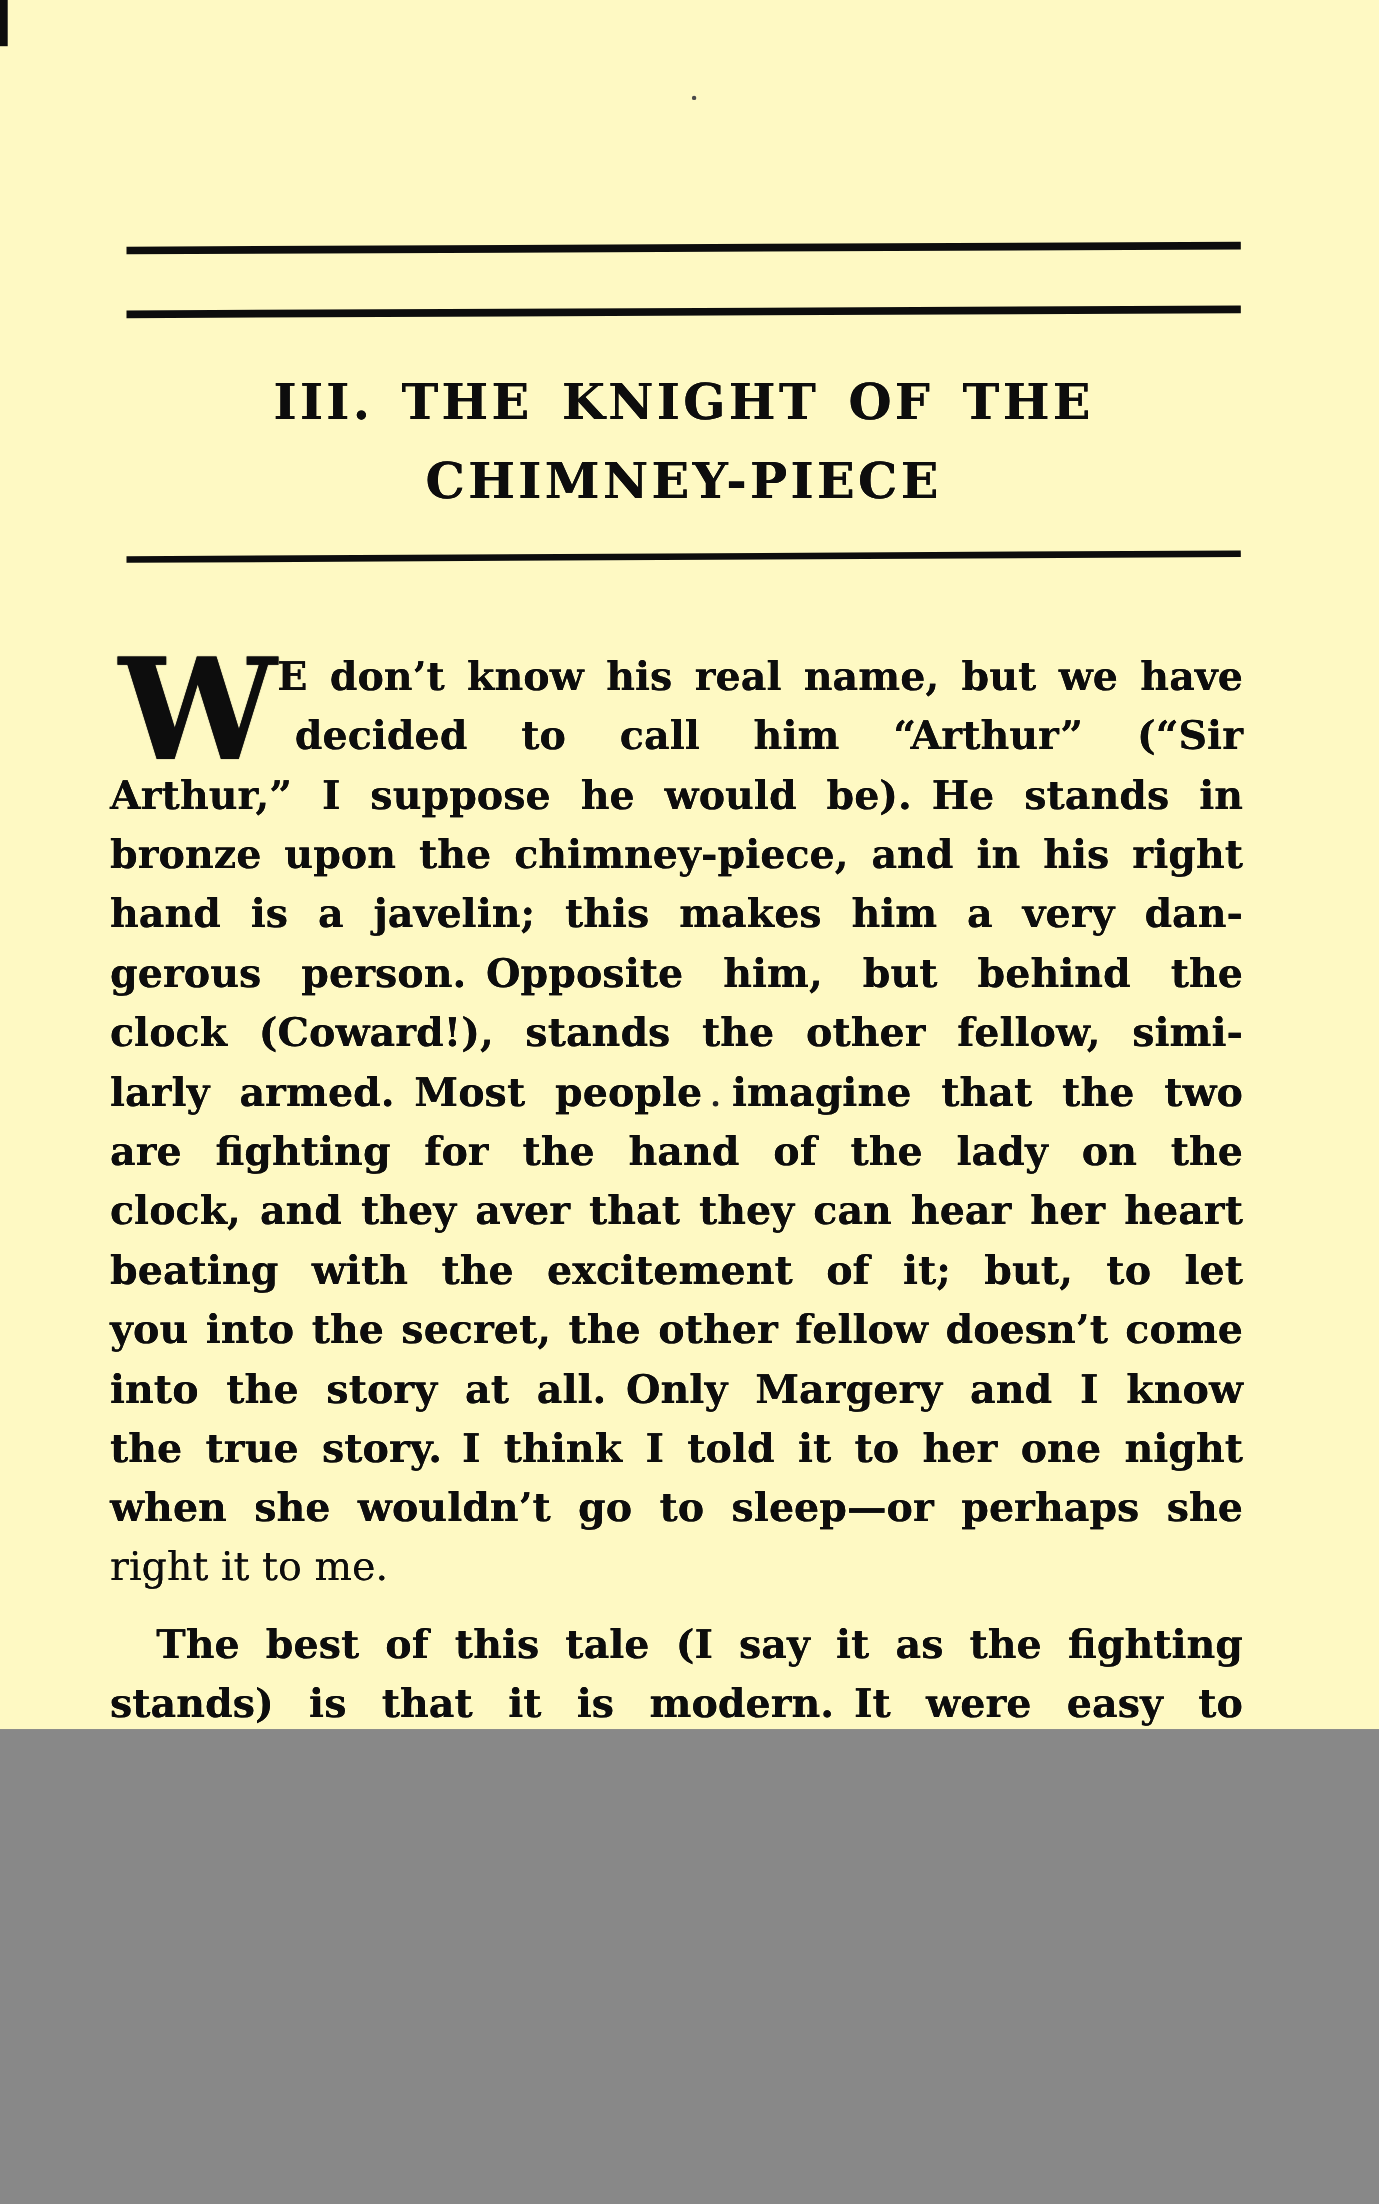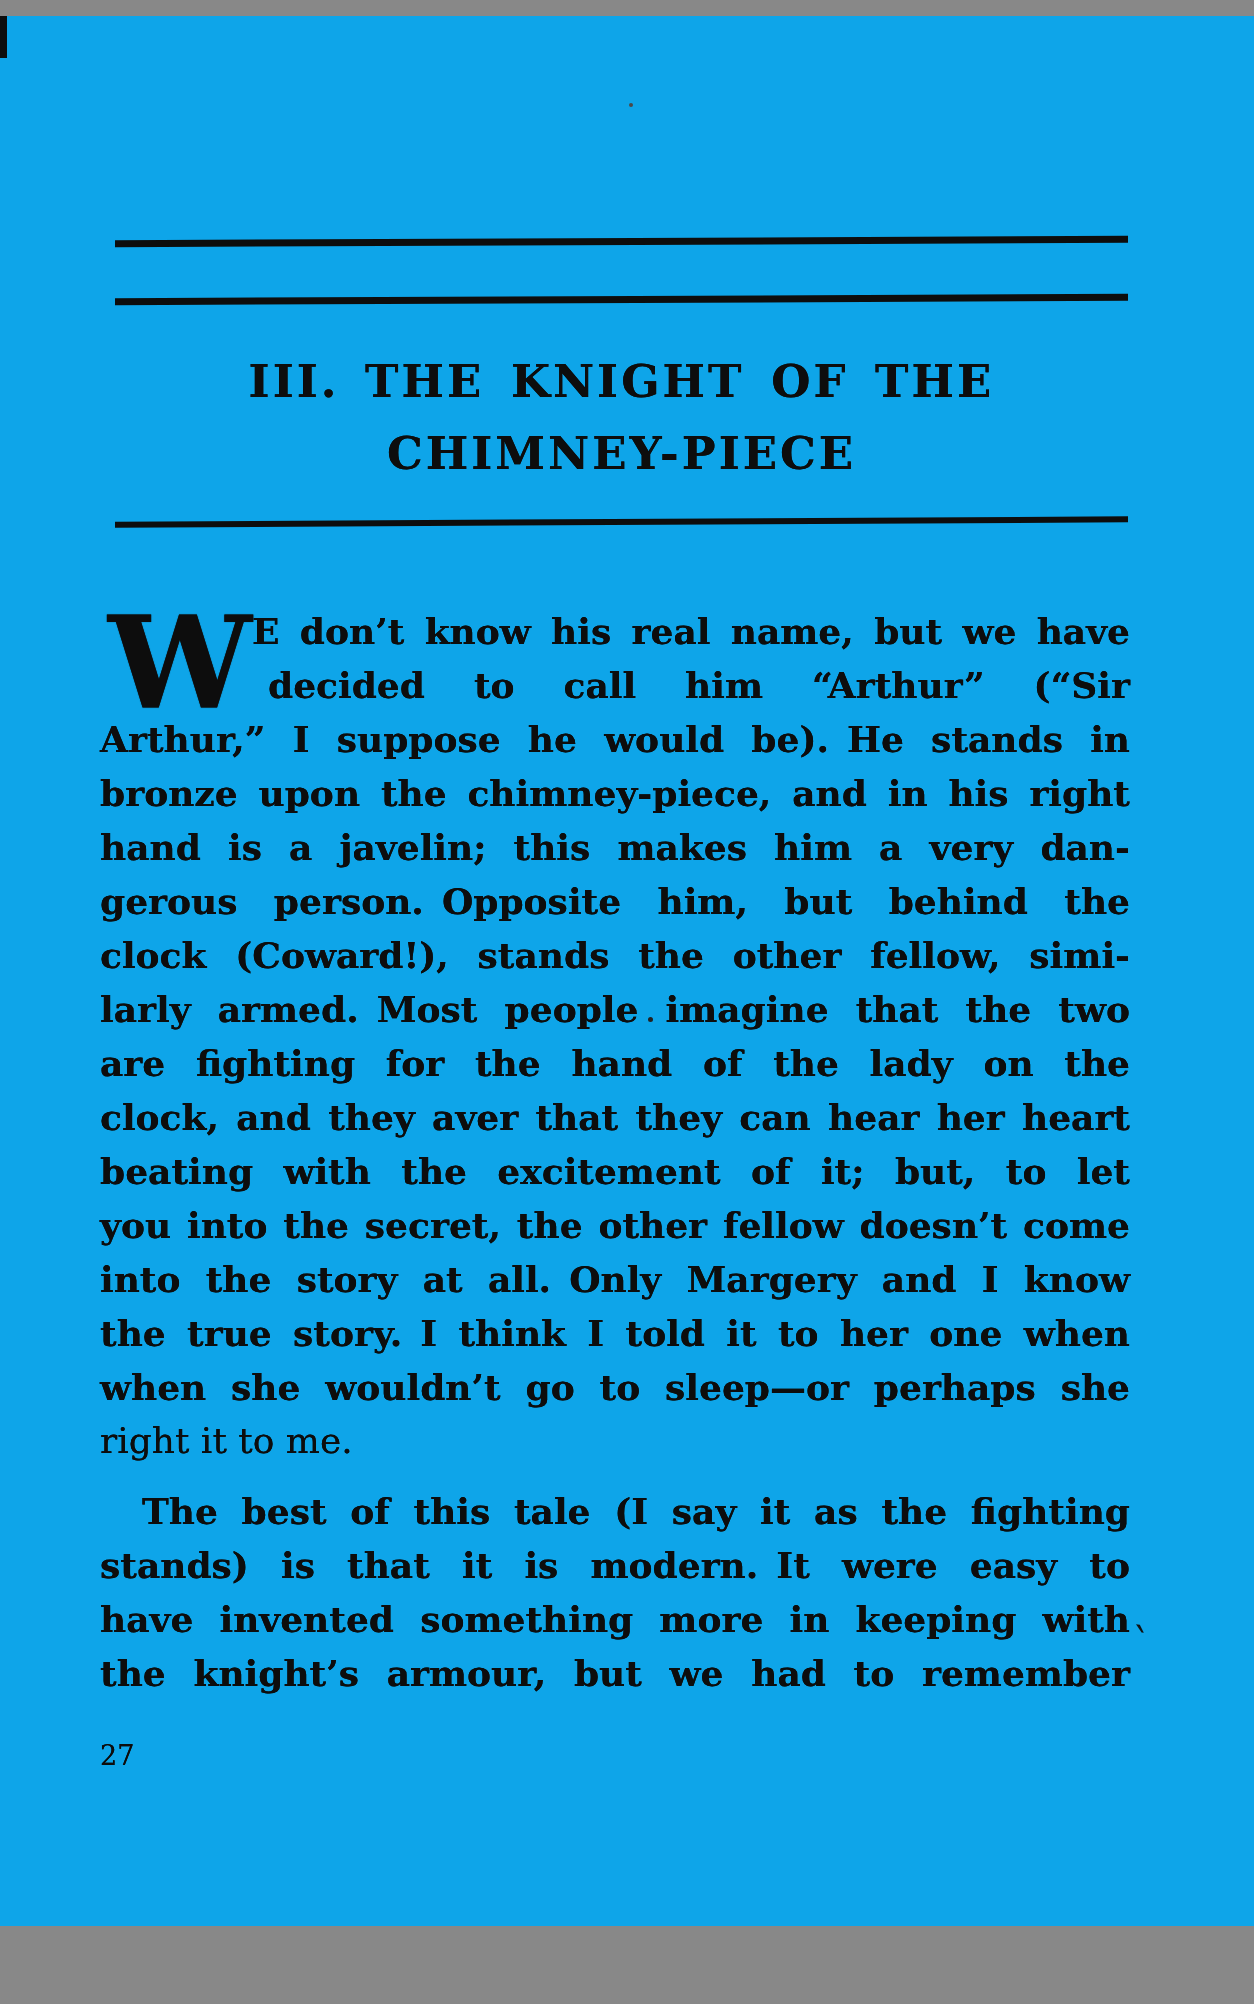--- a/index.html
+++ b/index.html
@@ -1,20 +1,20 @@
 <!DOCTYPE html>
 <html><head>
 <meta charset="utf-8">
 <style>
   html,body{margin:0;padding:0;background:#888;}
   .page{
     position:relative;
-    width:1254px;height:1910px;
-    margin:16px auto;
-    background:#0ea5e9;
+    width:1254px;height:1572px;
+    margin:0 auto;
+    background:#fef9c3;
     color:#0d0d0d;
     overflow:hidden;
     font-family:"DejaVu Serif", serif;
   }
   
   .corner-mark{position:absolute;left:0;top:0;width:7px;height:42px;background:#0d0d0d;}
   .dot{position:absolute;border-radius:50%;background:#4a4a4a;}
   .dot-top{left:629px;top:87px;width:4px;height:4px;}
   .dot-mid{left:648px;top:1001px;width:5px;height:5px;background:#222;}
   .stray-mark{position:absolute;left:1130px;top:1604px;font-size:40px;color:#111;transform:rotate(8deg);}
@@ -78,21 +78,21 @@
         <div class="line j">bronze upon the chimney-piece, and in his right</div>
         <div class="line j">hand is a javelin; this makes him a very dan-</div>
         <div class="line j">gerous person. Opposite him, but behind the</div>
         <div class="line j">clock (Coward!), stands the other fellow, simi-</div>
         <div class="line j">larly armed. Most people imagine that the two</div>
         <div class="line j">are fighting for the hand of the lady on the</div>
         <div class="line j">clock, and they aver that they can hear her heart</div>
         <div class="line j">beating with the excitement of it; but, to let</div>
         <div class="line j">you into the secret, the other fellow doesn’t come</div>
         <div class="line j">into the story at all. Only Margery and I know</div>
-        <div class="line j">the true story. I think I told it to her one when</div>
+        <div class="line j">the true story. I think I told it to her one night</div>
         <div class="line j">when she wouldn’t go to sleep—or perhaps she</div>
         <div class="line">right it to me.</div>
       </div>
       <div class="para">
         <div class="line j" style="padding-left: 42px;">The best of this tale (I say it as the fighting</div>
         <div class="line j">stands) is that it is modern. It were easy to</div>
         <div class="line j">have invented something more in keeping with</div>
         <div class="line j">the knight’s armour, but we had to remember</div>
       </div>
     </div>

